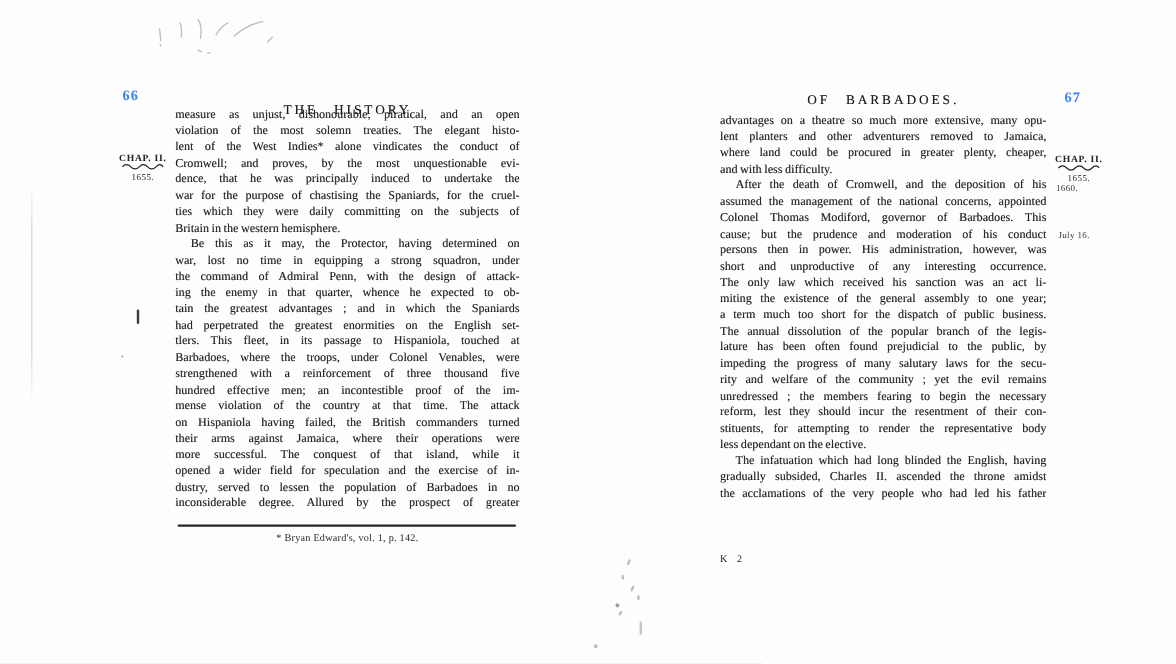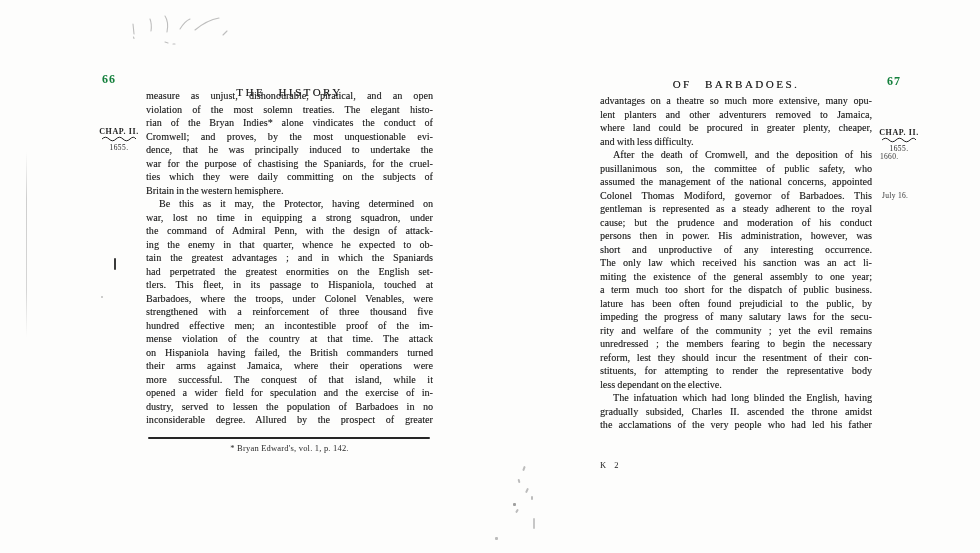--- a/index.html
+++ b/index.html
@@ -4,21 +4,21 @@
 <style>
   html,body{margin:0;padding:0;background:#e8e8e8;}
   #scan{
     position:relative; width:980px; height:553px; overflow:hidden;
     background:#fdfdfc;
     font-family:"Liberation Serif", serif;
     color:#1f1f1f;
   }
   
   .page-number{
-    position:absolute; font-size:12px; font-weight:bold; letter-spacing:1px; color:#15803d;
+    position:absolute; font-size:12px; font-weight:bold; letter-spacing:1px; color:#3b82f6;
   }
   .running-header{
     position:absolute; font-size:11px; letter-spacing:2.5px; word-spacing:8px;
     text-align:center; color:#1c1c1c;
     text-shadow:0.2px 0 0 rgba(20,20,20,.5);
   }
   
   .margin-chap{ position:absolute; text-align:center; color:#222; }
   .margin-chap .chap{ font-size:8px; font-weight:bold; letter-spacing:.6px; display:block;margin-top:34px; }
   .margin-chap svg{ display:block; margin:0 auto; }
@@ -80,21 +80,21 @@
     <span class="chap">CHAP. II.</span>
     <svg width="36" height="6" viewBox="0 0 36 6">
       <path d="M1 3 q3.5 -3.5 7 0 t7 0 t7 0 t7 0 t6 0" fill="none" stroke="#222" stroke-width="1"></path>
     </svg>
     <span class="year">1655.</span>
   </div>
 
   <div class="page-body" style="left:146px; top:89px; width:287px;">
       <div class="text-line">measure as unjust, dishonourable, piratical, and an open</div>
       <div class="text-line">violation of the most solemn treaties.  The elegant histo-</div>
-      <div class="text-line">rian of the Bryan Indies* alone vindicates the conduct of</div>
+      <div class="text-line">lent of the West Indies* alone vindicates the conduct of</div>
       <div class="text-line">Cromwell; and proves, by the most unquestionable evi-</div>
       <div class="text-line">dence, that he was principally induced to undertake the</div>
       <div class="text-line">war for the purpose of chastising the Spaniards, for the cruel-</div>
       <div class="text-line">ties which they were daily committing on the subjects of</div>
       <div class="text-line last">Britain in the western hemisphere.</div>
       <div class="text-line indent">Be this as it may, the Protector, having determined on</div>
       <div class="text-line">war, lost no time in equipping a strong squadron, under</div>
       <div class="text-line">the command of Admiral Penn, with the design of attack-</div>
       <div class="text-line">ing the enemy in that quarter, whence he expected to ob-</div>
       <div class="text-line">tain the greatest advantages ; and in which the Spaniards</div>
@@ -129,30 +129,29 @@
 
   <div class="margin-note" style="left:880px; top:152px;">1660.</div>
   <div class="margin-note" style="left:882px; top:191px;">July 16.</div>
 
   <div class="page-body" style="left:600px; top:94px; width:272px;">
       <div class="text-line">advantages on a theatre so much more extensive, many opu-</div>
       <div class="text-line">lent planters and other adventurers removed to Jamaica,</div>
       <div class="text-line">where land could be procured in greater plenty, cheaper,</div>
       <div class="text-line last">and with less difficulty.</div>
       <div class="text-line indent">After the death of Cromwell, and the deposition of his</div>
-      <div class="text-line">pusillanimous son, the committee of public safety, who</div>
       <div class="text-line">assumed the management of the national concerns, appointed</div>
       <div class="text-line">Colonel Thomas Modiford, governor of Barbadoes.  This</div>
-      <div class="text-line">gentleman is represented as a steady adherent to the royal</div>
       <div class="text-line">cause; but the prudence and moderation of his conduct</div>
       <div class="text-line">persons then in power.  His administration, however, was</div>
       <div class="text-line">short and unproductive of any interesting occurrence.</div>
       <div class="text-line">The only law which received his sanction was an act li-</div>
       <div class="text-line">miting the existence of the general assembly to one year;</div>
       <div class="text-line">a term much too short for the dispatch of public business.</div>
+      <div class="text-line">The annual dissolution of the popular branch of the legis-</div>
       <div class="text-line">lature has been often found prejudicial to the public, by</div>
       <div class="text-line">impeding the progress of many salutary laws for the secu-</div>
       <div class="text-line">rity and welfare of the community ; yet the evil remains</div>
       <div class="text-line">unredressed ; the members fearing to begin the necessary</div>
       <div class="text-line">reform, lest they should incur the resentment of their con-</div>
       <div class="text-line">stituents, for attempting to render the representative body</div>
       <div class="text-line last">less dependant on the elective.</div>
       <div class="text-line indent">The infatuation which had long blinded the English, having</div>
       <div class="text-line">gradually subsided, Charles II. ascended the throne amidst</div>
       <div class="text-line">the acclamations of the very people who had led his father</div>

